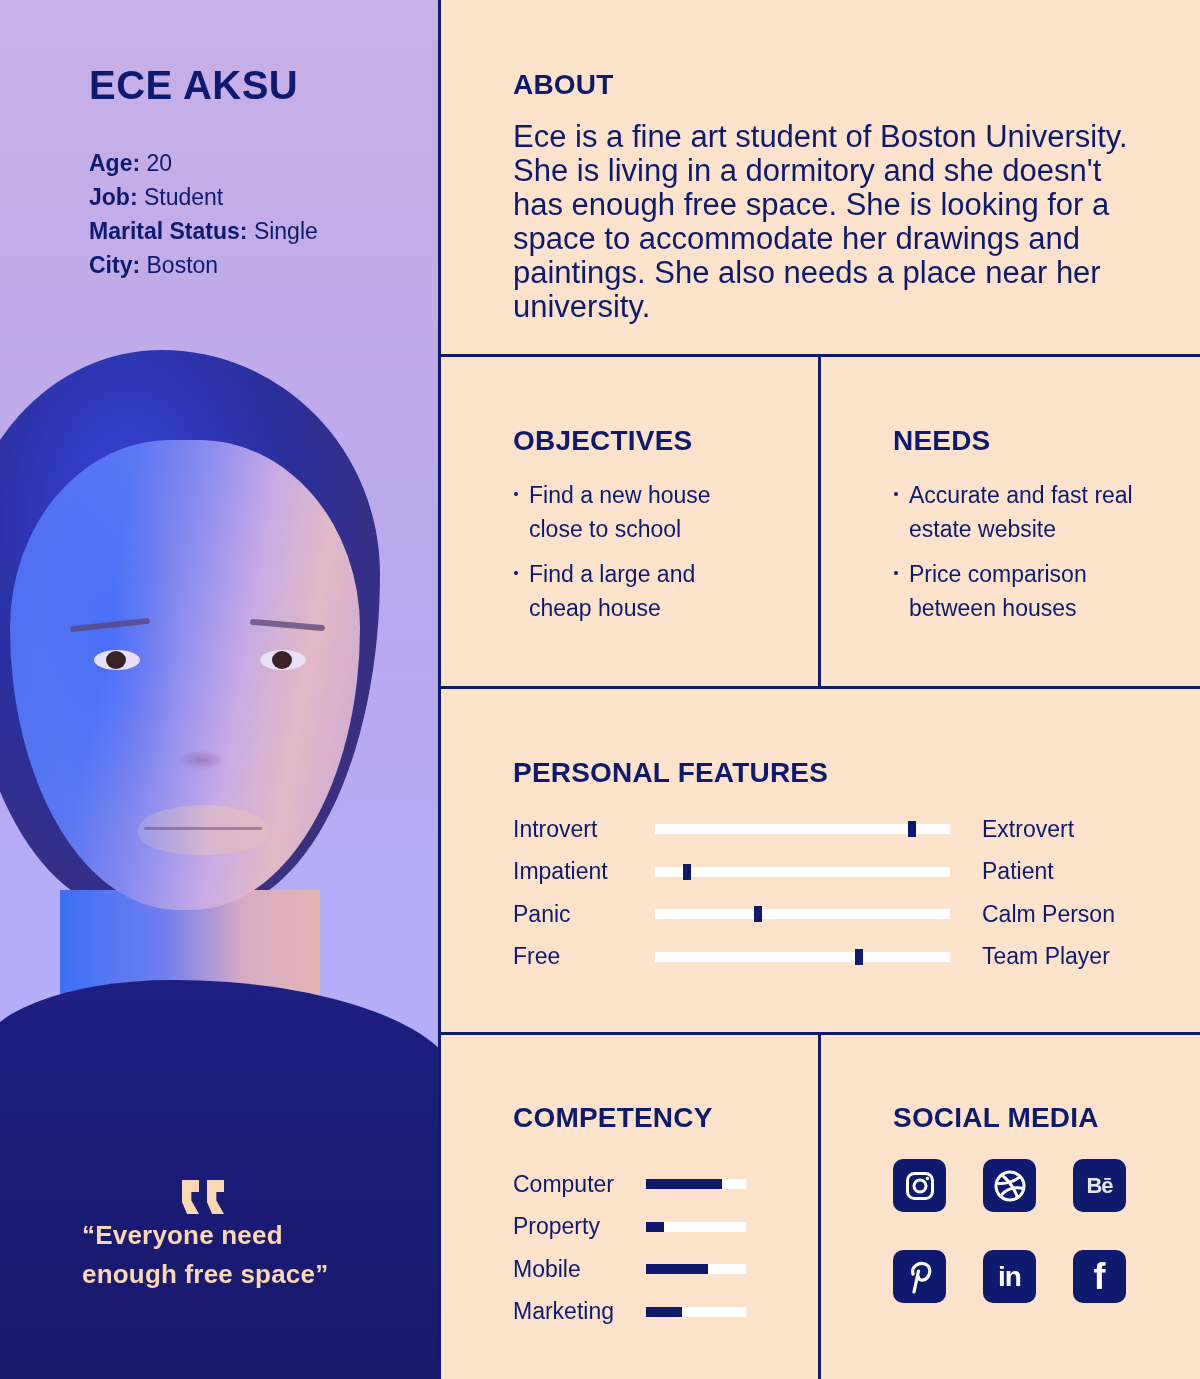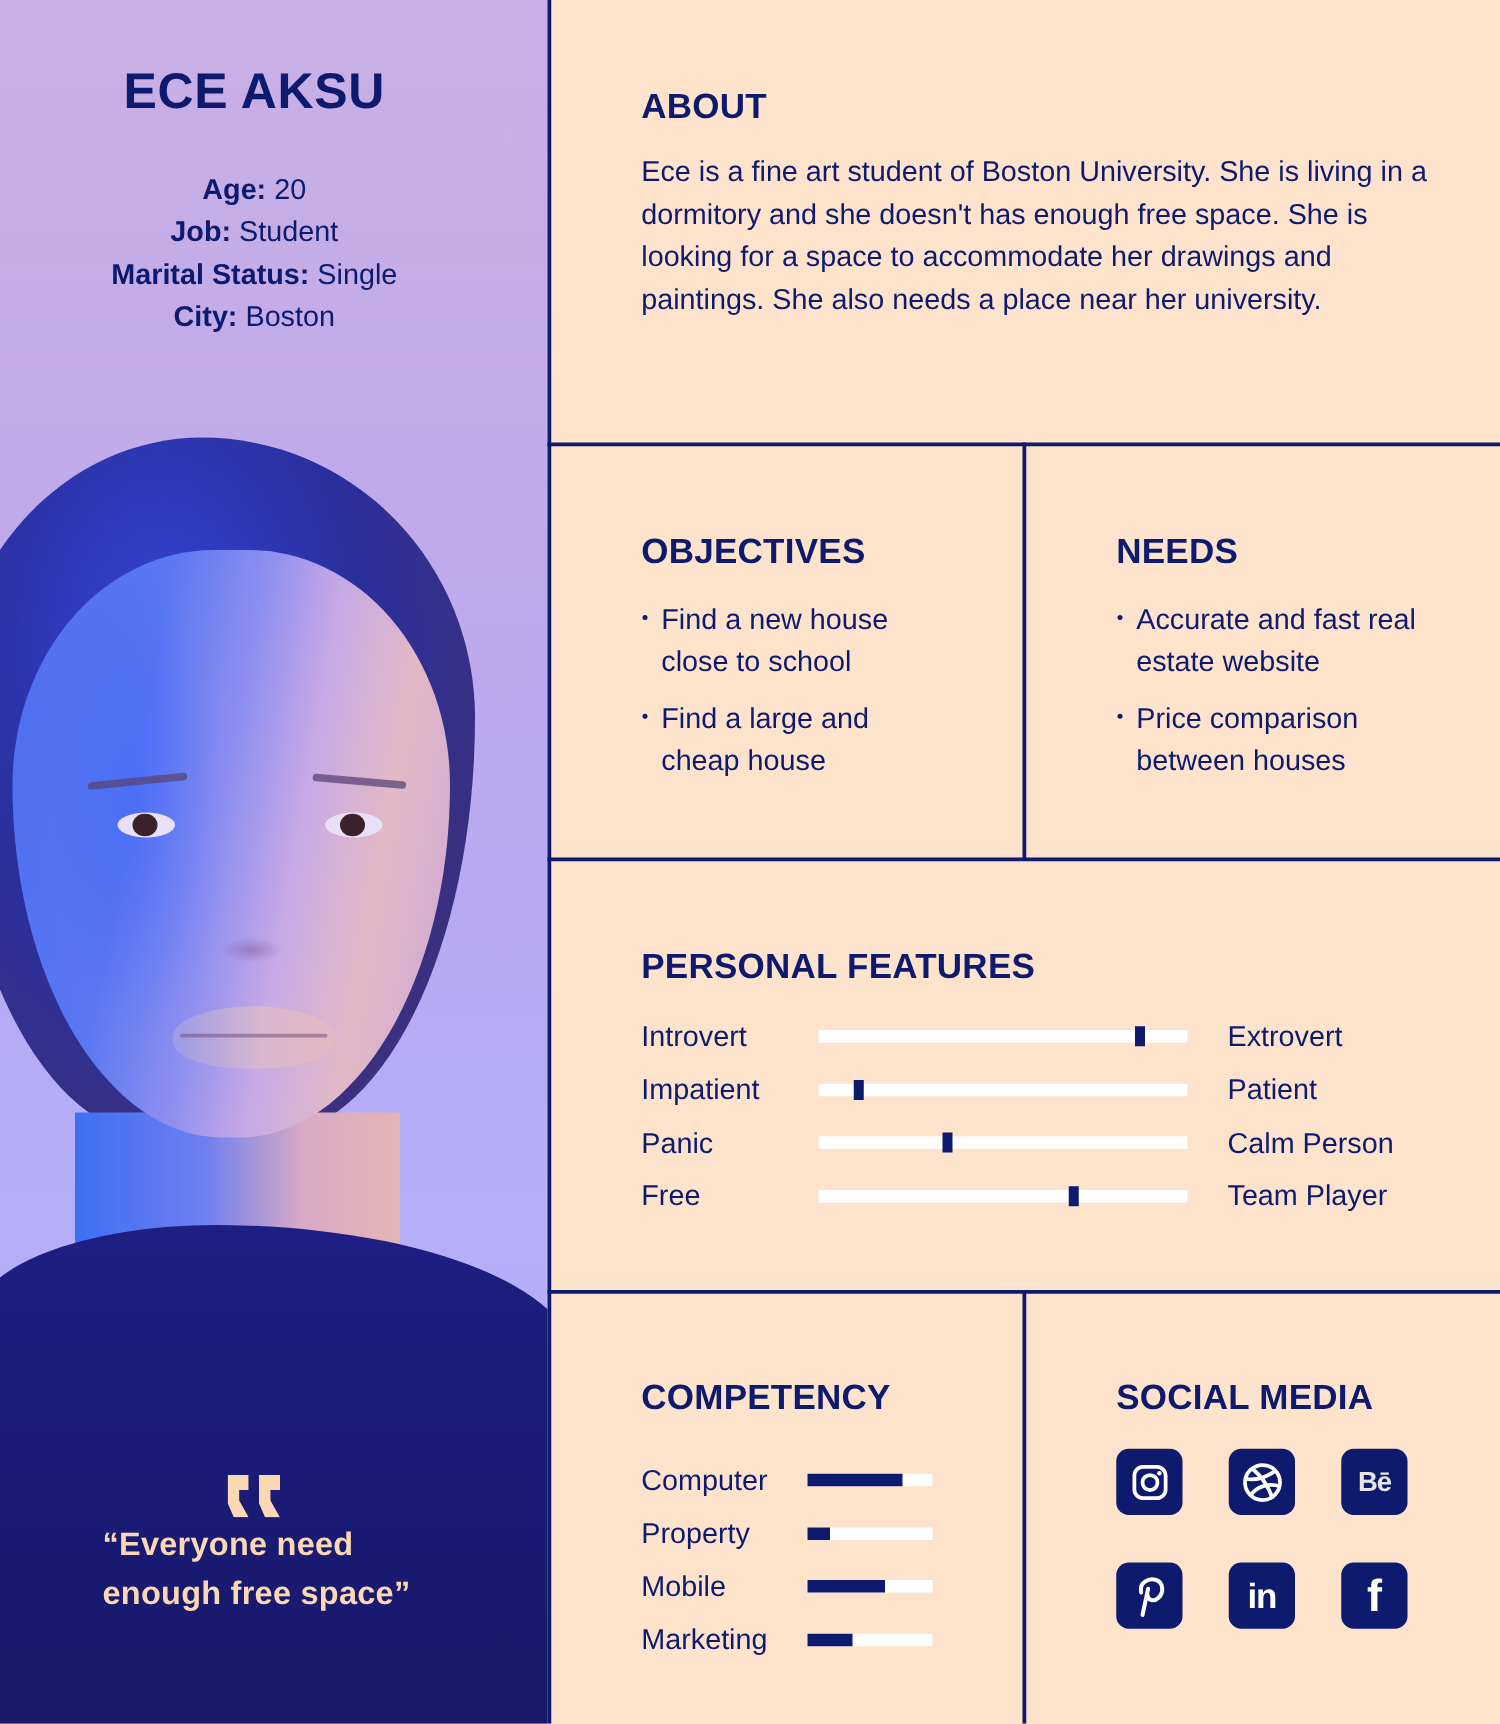--- a/index.html
+++ b/index.html
@@ -10,21 +10,21 @@
       background: #fde3cc;
       position: relative;
     }
 
     
     .left-panel {
       position: absolute; left: 0; top: 0; width: 438px; height: 1379px;
       overflow: hidden;
       background: linear-gradient(180deg, #c9b0e5 0%, #bfaaea 30%, #b7aaf3 55%, #b6aef8 70%, #b4acf7 100%);
     }
-    .left-info { position: absolute; left: 89px; top: 48px; z-index: 5; text-align: center; }
+    .left-info { position: absolute; left: 89px; top: 60px; z-index: 5; }
     .persona-name {
       font-size: 40px; font-weight: 700; letter-spacing: 0.5px;
       color: #0d1a6e; line-height: 50px;
     }
     .info-list { margin-top: 36px; }
     .info-row { font-size: 23px; line-height: 34px; color: #0d1a6e; }
     .info-row .k { font-weight: 700; }
     .info-row .v { font-weight: 400; }
 
     
@@ -94,21 +94,21 @@
     
     .vline-left { position: absolute; left: 438px; top: 0; width: 3px; height: 1379px; background: #0d1a6e; }
     .hline { position: absolute; left: 438px; width: 762px; height: 3px; background: #0d1a6e; }
     .vline { position: absolute; width: 3px; background: #0d1a6e; }
 
     .section { position: absolute; }
     .section-title {
       font-size: 28px; font-weight: 700; line-height: 34px; color: #0d1a6e; letter-spacing: 0.2px;
     }
     .about-text {
-      margin-top: 18px; font-size: 23px; line-height: 34px; color: #0d1a6e; width: 630px;
+      margin-top: 18px; font-size: 31px; line-height: 34px; color: #0d1a6e; width: 630px;
     }
 
     .bullets { margin-top: 20px; }
     .bullet {
       position: relative; padding-left: 16px; font-size: 23px; line-height: 34px; margin-bottom: 11px;
       color: #0d1a6e;
     }
     .bullet .dot {
       position: absolute; left: 1px; top: 14px; width: 4px; height: 4px; border-radius: 50%;
       background: #0d1a6e;

